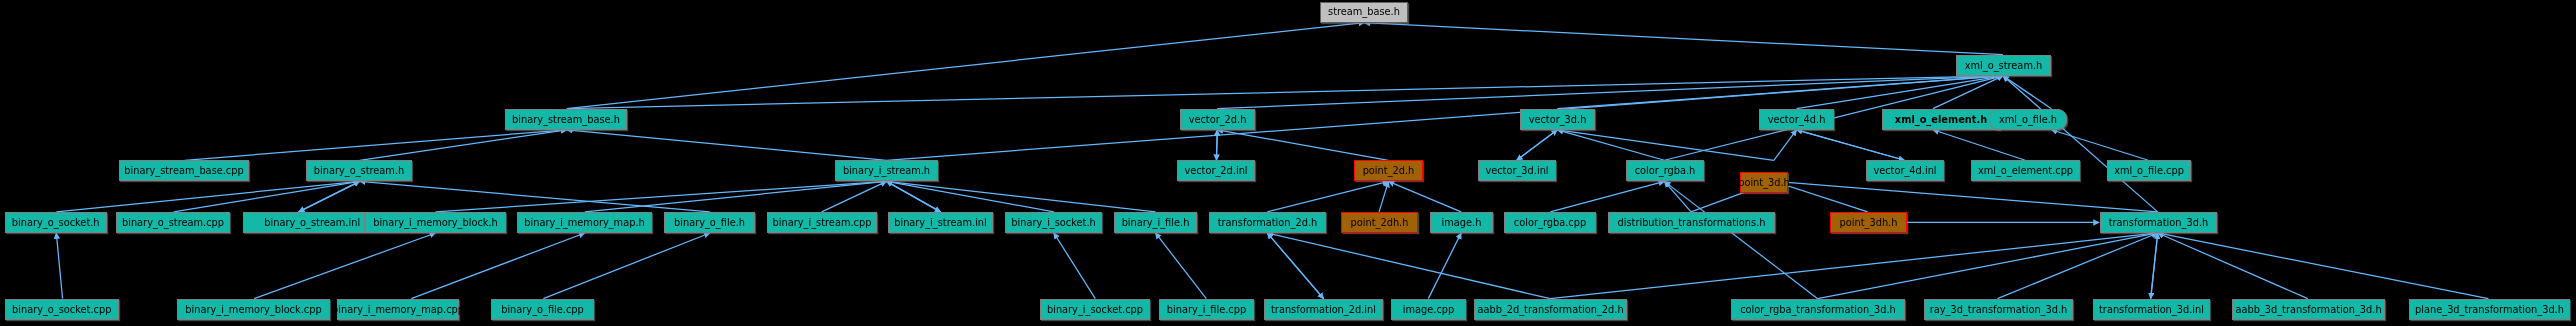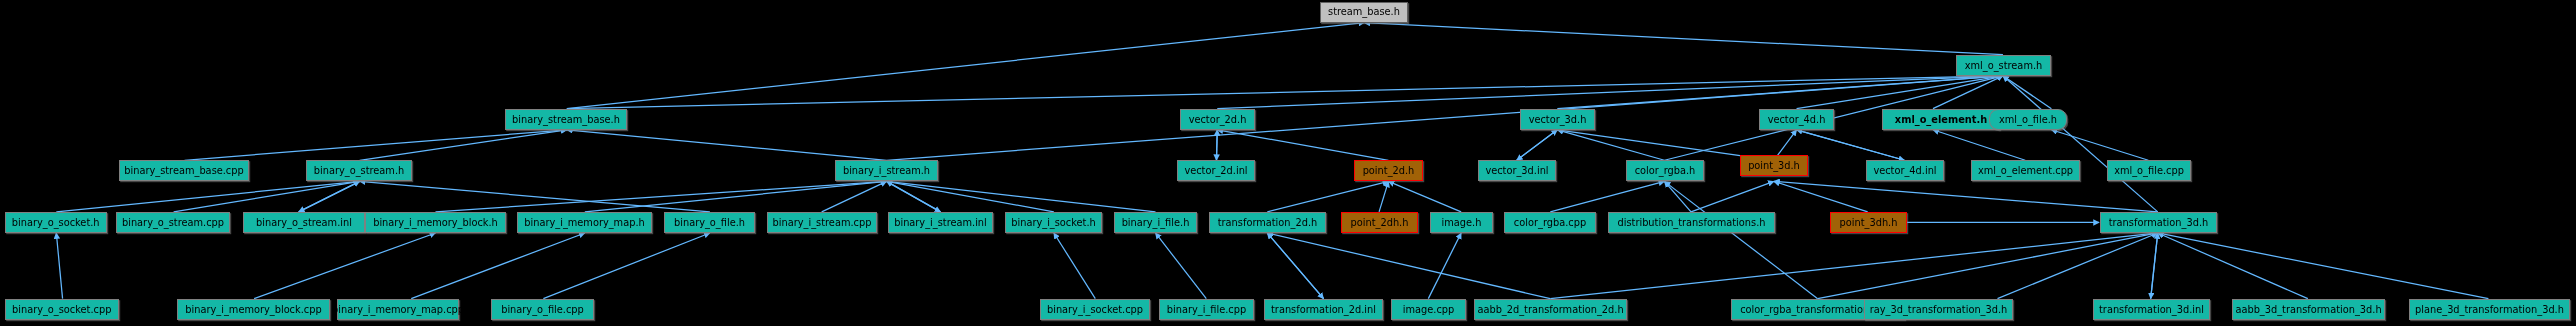--- a/index.html
+++ b/index.html
@@ -150,39 +150,39 @@
       </div>
       <div class="node hl" style="left: 1354px; top: 160px; width: 69px;">
         <span>point_2d.h</span>
       </div>
       <div class="node" style="left: 1478px; top: 160px; width: 78px;">
         <span>vector_3d.inl</span>
       </div>
       <div class="node" style="left: 1626px; top: 160px; width: 78px;">
         <span>color_rgba.h</span>
       </div>
-      <div class="node hl" style="left: 1740px; top: 155px; width: 68px;">
+      <div class="node hl" style="left: 1740px; top: 172px; width: 48px;">
         <span>point_3d.h</span>
       </div>
       <div class="node" style="left: 1866px; top: 160px; width: 78px;">
         <span>vector_4d.inl</span>
       </div>
       <div class="node" style="left: 1971px; top: 160px; width: 109px;">
         <span>xml_o_element.cpp</span>
       </div>
       <div class="node" style="left: 2107px; top: 160px; width: 84px;">
         <span>xml_o_file.cpp</span>
       </div>
       <div class="node" style="left: 4.7px; top: 212px; width: 102px;">
         <span>binary_o_socket.h</span>
       </div>
       <div class="node" style="left: 116px; top: 212px; width: 114px;">
         <span>binary_o_stream.cpp</span>
       </div>
-      <div class="node" style="left: 243px; top: 212px; width: 122px;">
+      <div class="node" style="left: 243px; top: 212px; width: 122px; justify-content: flex-end;">
         <span>binary_o_stream.inl</span>
       </div>
       <div class="node" style="left: 365px; top: 212px; width: 141px;">
         <span>binary_i_memory_block.h</span>
       </div>
       <div class="node" style="left: 517px; top: 212px; width: 135px;">
         <span>binary_i_memory_map.h</span>
       </div>
       <div class="node" style="left: 664px; top: 212px; width: 91px;">
         <span>binary_o_file.h</span>
@@ -243,21 +243,21 @@
       </div>
       <div class="node" style="left: 1391px; top: 299px; width: 75px;">
         <span>image.cpp</span>
       </div>
       <div class="node" style="left: 1474px; top: 299px; width: 153px;">
         <span>aabb_2d_transformation_2d.h</span>
       </div>
       <div class="node" style="left: 1731px; top: 299px; width: 174px;">
         <span>color_rgba_transformation_3d.h</span>
       </div>
-      <div class="node" style="left: 1864px; top: 299px; width: 149px; justify-content: center;">
+      <div class="node" style="left: 1924px; top: 299px; width: 149px; justify-content: center;">
         <span>ray_3d_transformation_3d.h</span>
       </div>
       <div class="node" style="left: 2093px; top: 299px; width: 117px;">
         <span>transformation_3d.inl</span>
       </div>
       <div class="node" style="left: 2232px; top: 299px; width: 153px;">
         <span>aabb_3d_transformation_3d.h</span>
       </div>
       <div class="node" style="left: 2409px; top: 299px; width: 161px;">
         <span>plane_3d_transformation_3d.h</span>

